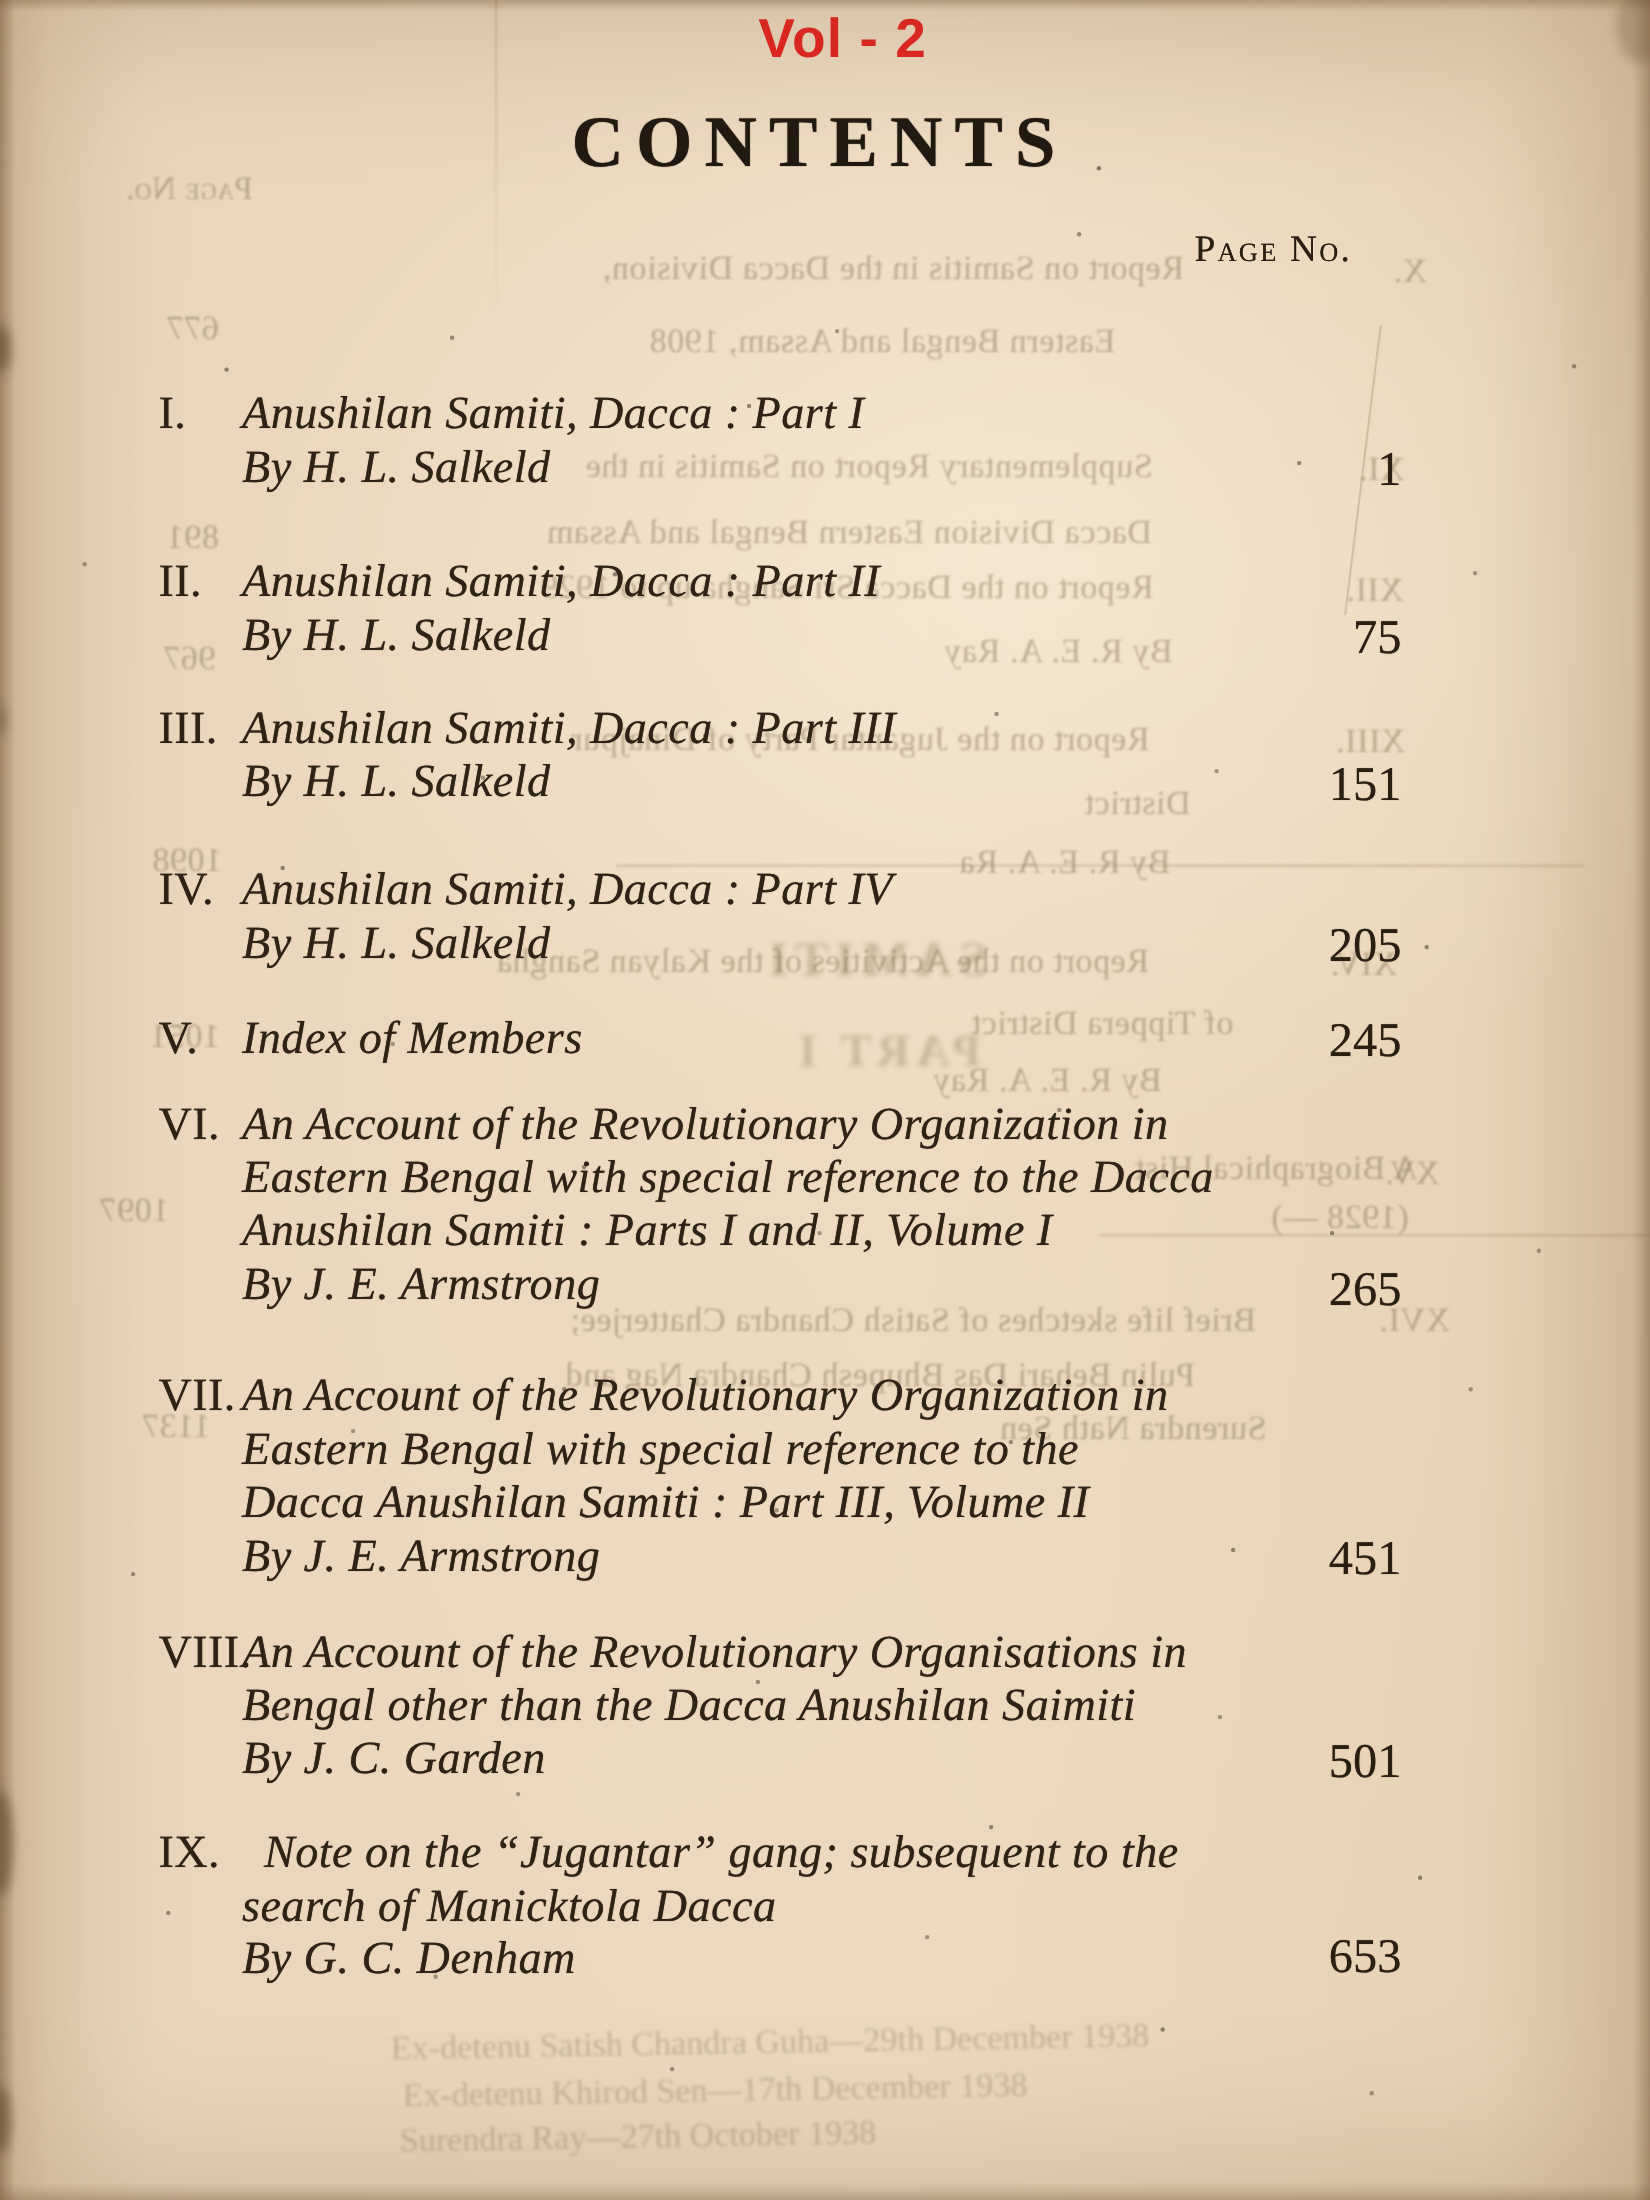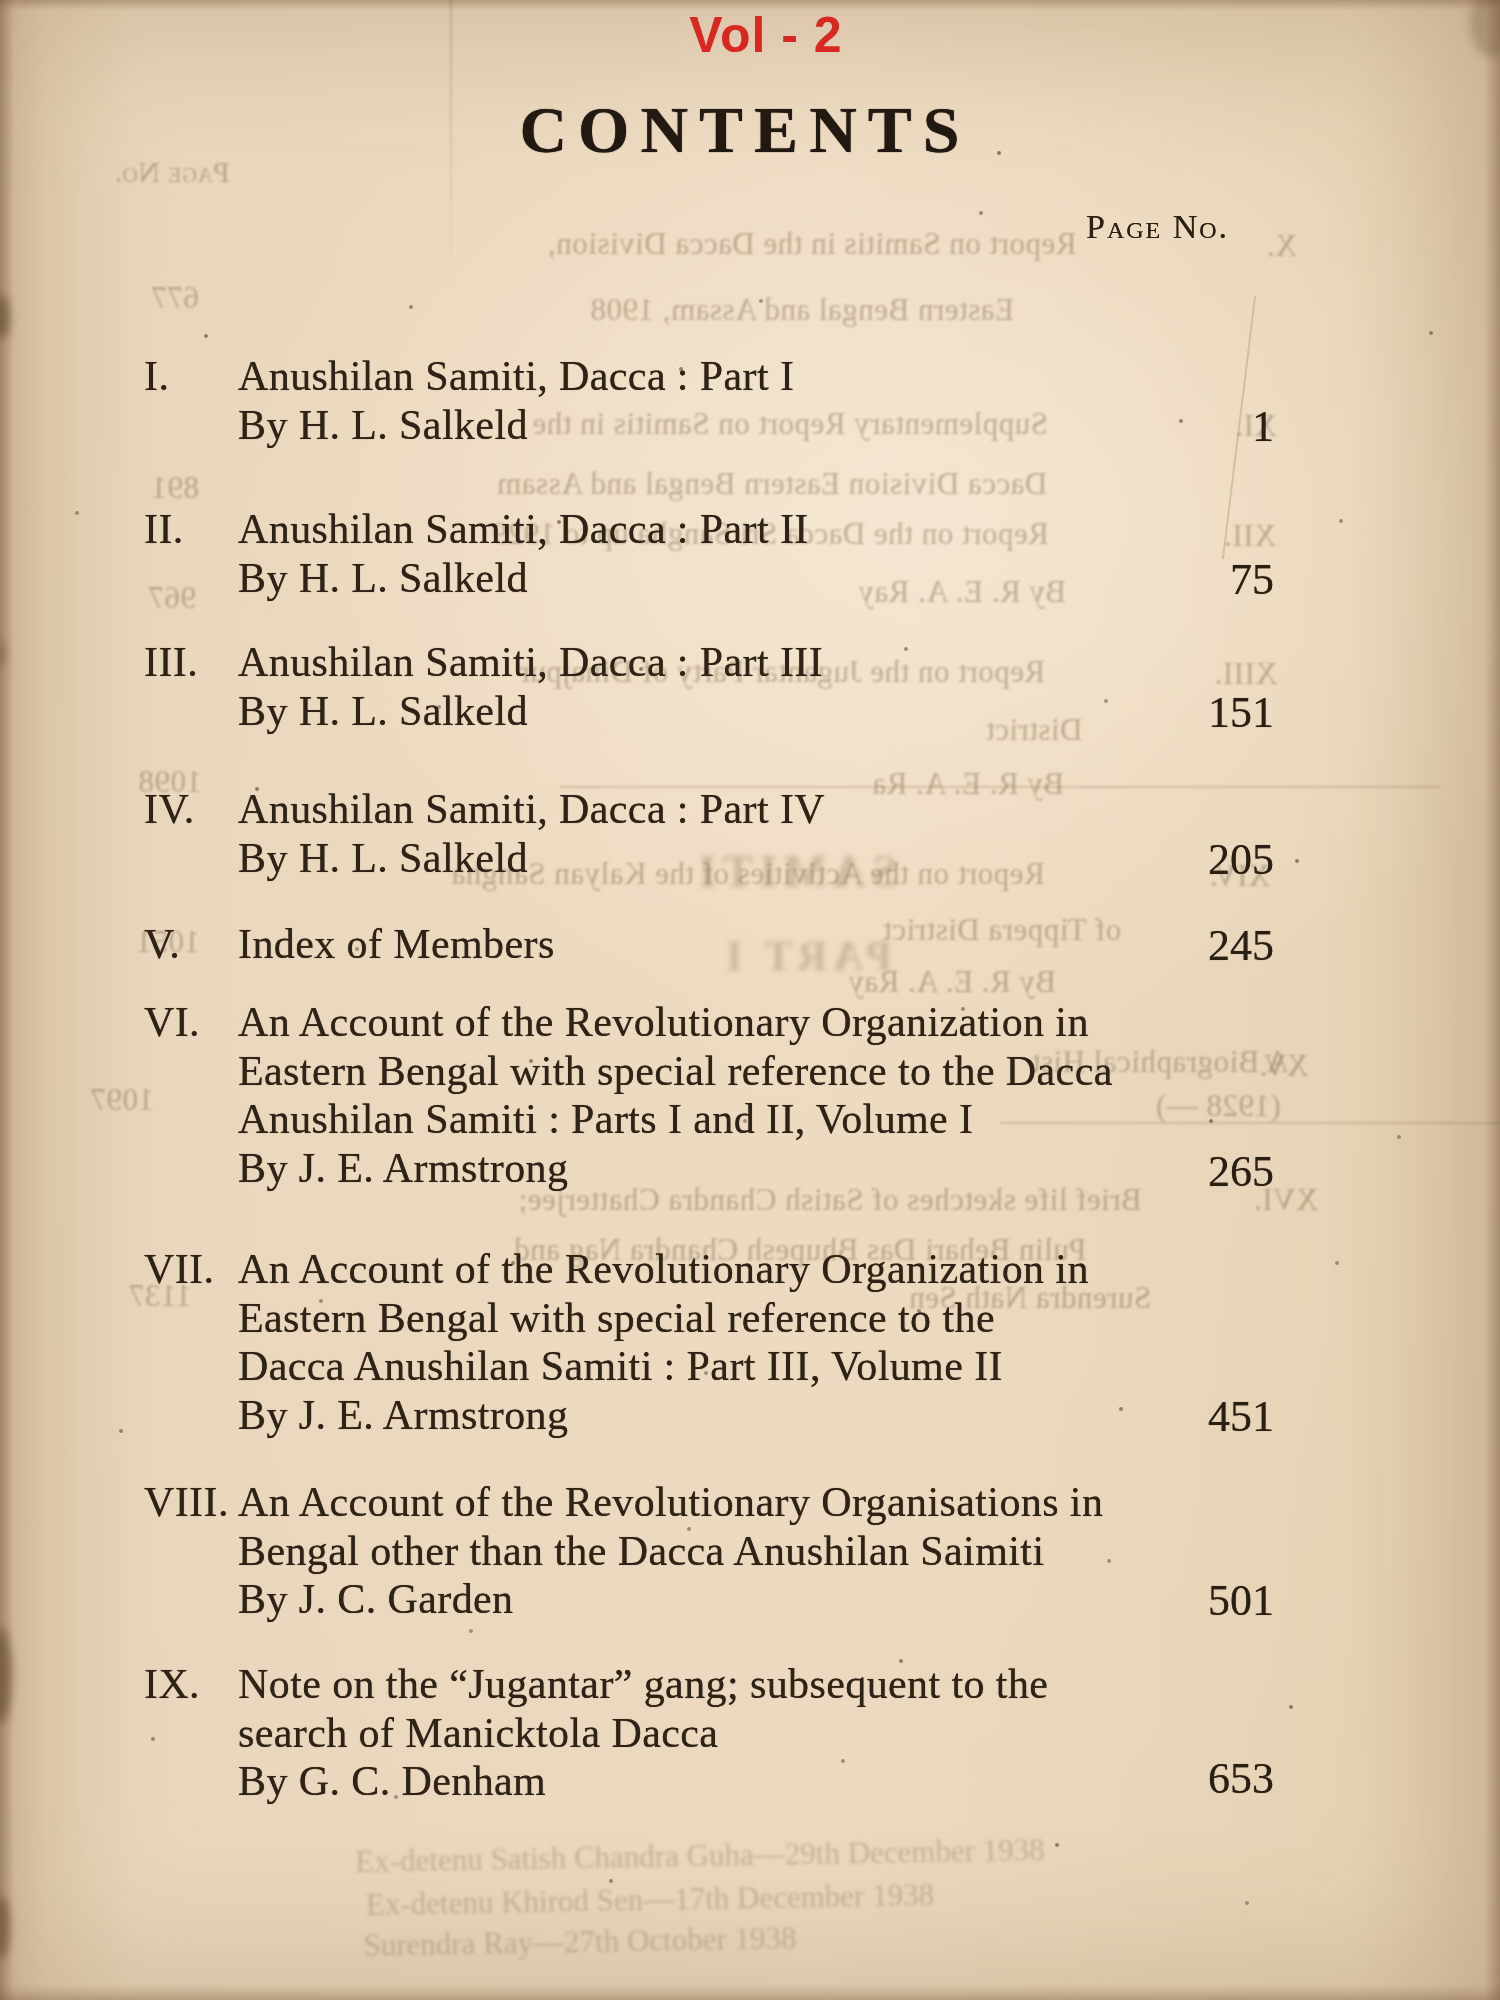--- a/index.html
+++ b/index.html
@@ -31,21 +31,21 @@
   .pageno-header{
     position:absolute;top:208px;left:1086px;
     font-variant:small-caps;font-size:34px;letter-spacing:2px;color:#2a2014;
     text-shadow:0 0 0.6px rgba(40,28,12,0.8);white-space:nowrap;
   }
   .numeral,.tline{
     position:absolute;font-size:42px;color:#2e2316;white-space:nowrap;
     text-shadow:0 0 0.7px rgba(46,35,22,0.85);letter-spacing:0.4px;
   }
   .numeral{left:144px;}
-  .tline{left:238px;}
+  .tline{left:220px;font-style:italic;}
   .pnum{
     position:absolute;right:226px;font-size:44px;color:#2a1f13;
     text-shadow:0 0 0.7px rgba(42,31,19,0.85);text-align:right;white-space:nowrap;
   }
   
   .gline{
     position:absolute;transform:translateX(-50%) scaleX(-1);
     color:rgba(112,94,66,0.40);filter:blur(1.1px);
     white-space:nowrap;letter-spacing:0.5px;
   }
@@ -184,19 +184,19 @@
       <div class="tline" style="top: 1294px;">Eastern Bengal with special reference to the</div>
       <div class="tline" style="top: 1342px;">Dacca Anushilan Samiti : Part III, Volume II</div>
       <div class="tline" style="top: 1391px;">By J. E. Armstrong</div>
       <div class="pnum" style="top: 1391px;">451</div>
       <div class="numeral" style="top: 1478px;">VIII.</div>
       <div class="tline" style="top: 1478px;">An Account of the Revolutionary Organisations in</div>
       <div class="tline" style="top: 1527px;">Bengal other than the Dacca Anushilan Saimiti</div>
       <div class="tline" style="top: 1575px;">By J. C. Garden</div>
       <div class="pnum" style="top: 1575px;">501</div>
       <div class="numeral" style="top: 1660px;">IX.</div>
-      <div class="tline" style="top: 1660px;">Note on the “Jugantar” gang; subsequent to the</div>
+      <div class="tline" style="top: 1660px; margin-left: 20px;">Note on the “Jugantar” gang; subsequent to the</div>
       <div class="tline" style="top: 1709px;">search of Manicktola Dacca</div>
       <div class="tline" style="top: 1757px;">By G. C. Denham</div>
       <div class="pnum" style="top: 1753px;">653</div>
     </div>
 
 </div>
 
 </body></html>

